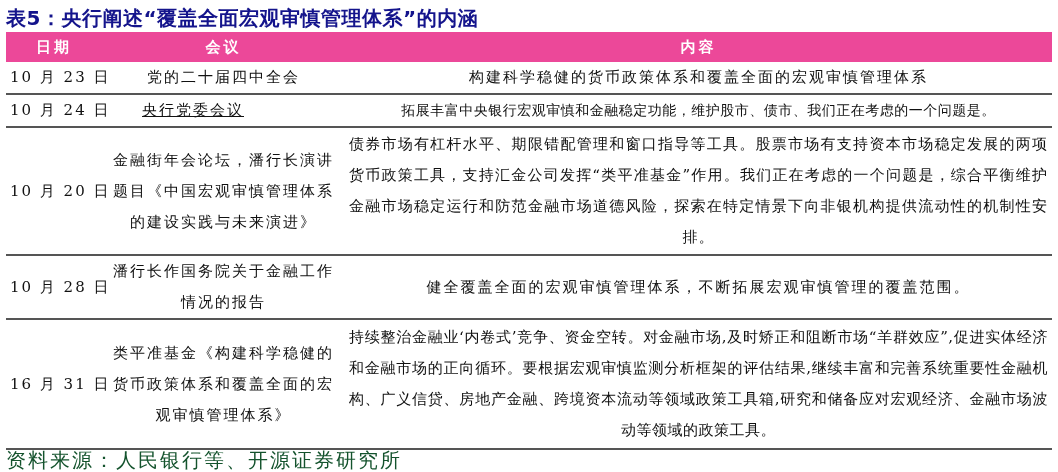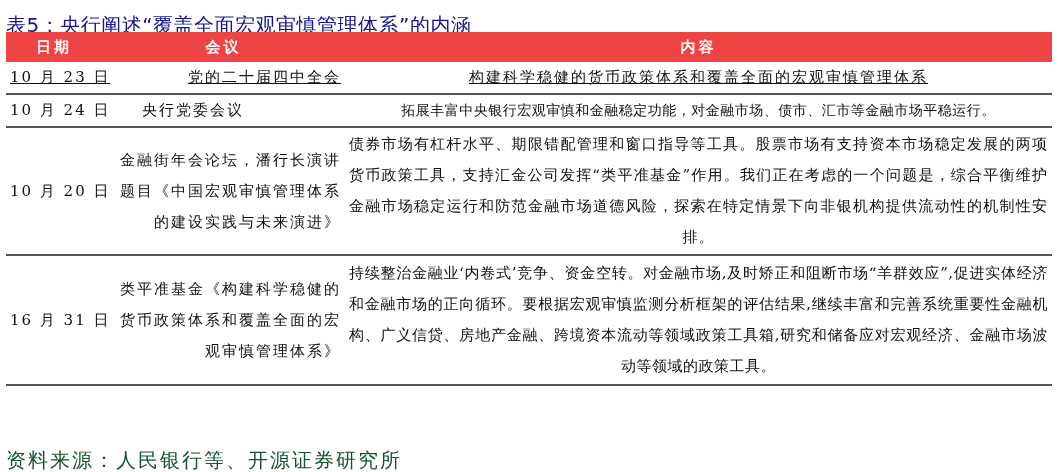--- a/index.html
+++ b/index.html
@@ -1,34 +1,34 @@
 <!DOCTYPE html>
 <html><head>
 <meta charset="utf-8">
 <style>
   html, body { margin: 0; padding: 0; background: #ffffff; }
   body { width: 1058px; height: 472px; position: relative; overflow: hidden;
          font-family: "DejaVu Serif", "Liberation Serif", serif; color: #111; }
-  .title { position: absolute; left: 6px; top: 11px; height: 28px; line-height: 28px;
-           font-size: 20px; font-weight: normal; color: #14148c; letter-spacing: 0.5px;
+  .title { position: absolute; left: 6px; top: 4px; height: 28px; line-height: 28px;
+           font-size: 20px; font-weight: bold; color: #14148c; letter-spacing: 0.5px;
            font-family: "DejaVu Sans", sans-serif; white-space: nowrap; }
   table.main { position: absolute; left: 6px; top: 32px; width: 1046px;
                border-collapse: collapse; table-layout: fixed; }
-  table.main th { background: #ef4444; color: #ffffff; font-weight: bold;
+  table.main th { background: #ec4899; color: #ffffff; font-weight: bold;
                   font-size: 15px; height: 30px; padding: 0;
                   font-family: "DejaVu Sans", sans-serif; letter-spacing: 3px; }
   table.main td { font-size: 15px; line-height: 31px; padding: 0 4px;
                   border-bottom: 2px solid #555; vertical-align: middle; letter-spacing: 2px; }
   td.date { text-align: left; white-space: nowrap; padding-left: 4px; letter-spacing: 1px; }
-  td.meeting { text-align: right; }
+  td.meeting { text-align: center; }
   td.content { text-align: justify; text-align-last: center; padding: 0 6px; margin-top: 12px; }
   td.content.single { text-align: center; }
   .source { position: absolute; left: 6px; top: 447px; font-size: 20px; letter-spacing: 2px;
             color: #14532d; white-space: nowrap; }
-  tr.r1 td { height: 29px; text-decoration: underline; }
+  tr.r1 td { height: 29px; }
   tr.r2 td { height: 31px; text-align: right; }
   tr.r3 td { height: 126px; }
   tr.r4 td { height: 60px; }
   tr.r5 td { height: 128px; }
 </style>
 </head>
 <body>
 
 <div class="title">表5：央行阐述“覆盖全面宏观审慎管理体系”的内涵</div>
 
@@ -46,27 +46,32 @@
     </tr>
   </thead>
   <tbody>
     <tr class="r1">
       <td class="date">10 月 23 日</td>
       <td class="meeting">党的二十届四中全会</td>
       <td class="content single">构建科学稳健的货币政策体系和覆盖全面的宏观审慎管理体系</td>
     </tr>
     <tr class="r2">
       <td class="date">10 月 24 日</td>
-      <td class="meeting" style="text-align:left;padding-left:40px;">央行党委会议</td>
-      <td class="content single" style="letter-spacing:0.5px;font-size:14px;text-align:left;">拓展丰富中央银行宏观审慎和金融稳定功能，对金融市场、债市、汇市等金融市场平稳运行。</td>
+      <td class="meeting" style="text-align:left;padding-left:40px;text-decoration:underline;">央行党委会议</td>
+      <td class="content single" style="letter-spacing:0.5px;font-size:14px;text-align:left;">拓展丰富中央银行宏观审慎和金融稳定功能，维护股市、债市、我们正在考虑的一个问题是。</td>
     </tr>
     <tr class="r3">
       <td class="date">10 月 20 日</td>
       <td class="meeting">金融街年会论坛，潘行长演讲题目《中国宏观审慎管理体系的建设实践与未来演进》</td>
       <td class="content" style="letter-spacing:1px;">债券市场有杠杆水平、期限错配管理和窗口指导等工具。股票市场有支持资本市场稳定发展的两项货币政策工具，支持汇金公司发挥“类平准基金”作用。我们正在考虑的一个问题是，综合平衡维护金融市场稳定运行和防范金融市场道德风险，探索在特定情景下向非银机构提供流动性的机制性安排。</td>
+    </tr>
+    <tr class="r4">
+      <td class="date">10 月 28 日</td>
+      <td class="meeting">潘行长作国务院关于金融工作情况的报告</td>
+      <td class="content single">健全覆盖全面的宏观审慎管理体系，不断拓展宏观审慎管理的覆盖范围。</td>
     </tr>
     <tr class="r5">
       <td class="date">16 月 31 日</td>
       <td class="meeting">类平准基金《构建科学稳健的货币政策体系和覆盖全面的宏观审慎管理体系》</td>
       <td class="content" style="letter-spacing:0.5px;">持续整治金融业‘内卷式’竞争、资金空转。对金融市场,及时矫正和阻断市场“羊群效应”,促进实体经济和金融市场的正向循环。要根据宏观审慎监测分析框架的评估结果,继续丰富和完善系统重要性金融机构、广义信贷、房地产金融、跨境资本流动等领域政策工具箱,研究和储备应对宏观经济、金融市场波动等领域的政策工具。</td>
     </tr>
   </tbody>
 </table>
 
 <div class="source">资料来源：人民银行等、开源证券研究所</div>

